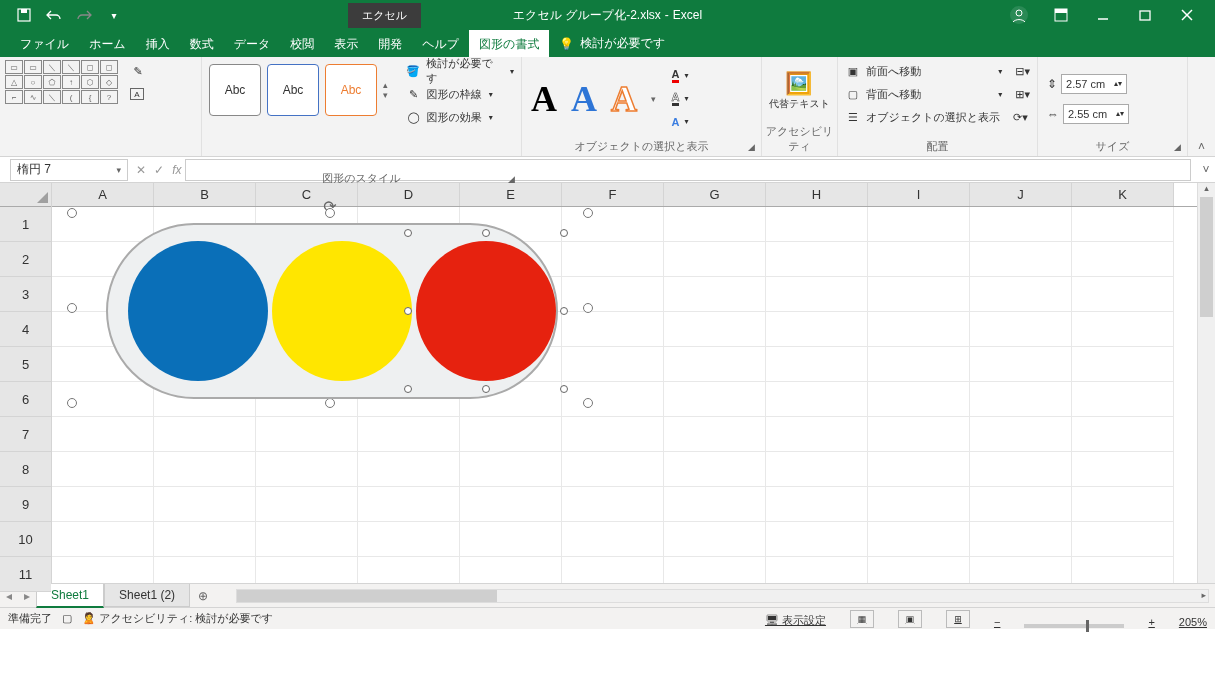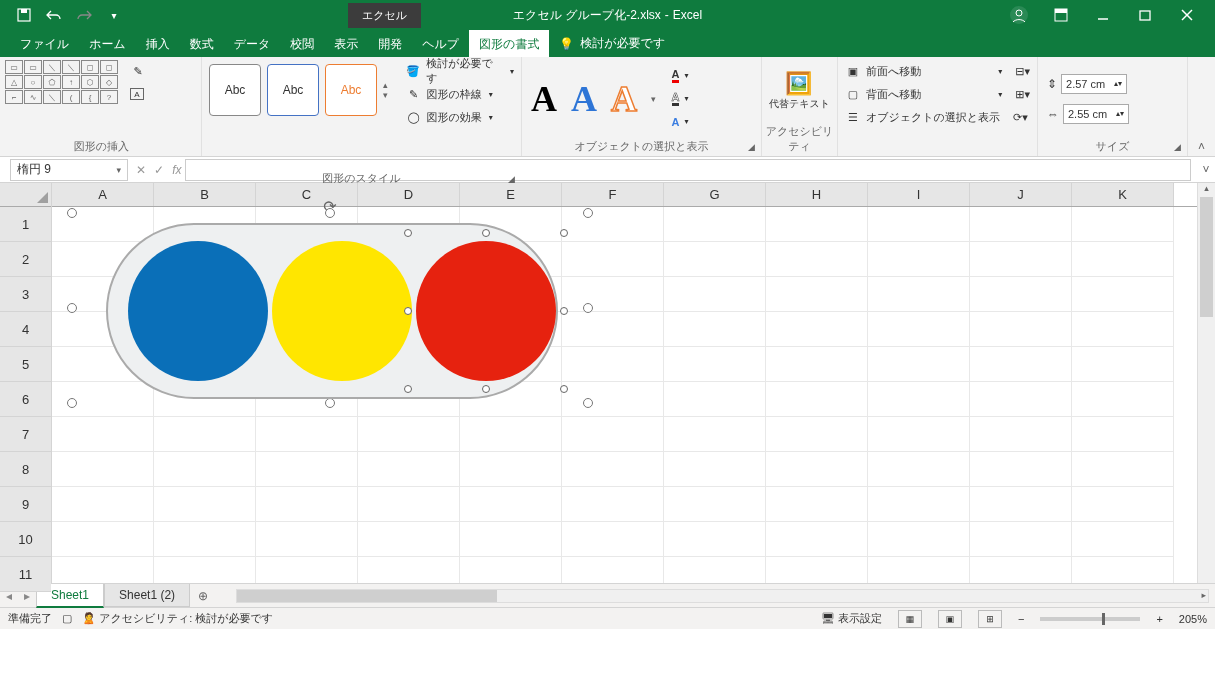--- a/index.html
+++ b/index.html
@@ -78,21 +78,21 @@
 
 .sheettabs { height:24px; border-top:1px solid #d4d4d4; display:flex; align-items:center; background:#f3f2f1; font-size:12px; }
 .nav-arr { width:18px; text-align:center; color:#888; }
 .stab { padding:4px 14px; border:1px solid #ccc; border-top:none; background:#e6e6e6; }
 .stab.active { background:#fff; border-bottom:2px solid #0f7b3e; color:#0f7b3e; }
 .hscroll { flex:1; margin:0 6px 0 20px; height:14px; background:#f0f0f0; border:1px solid #ddd; position:relative; }
 .hscroll .thumb { position:absolute; left:0; top:0; bottom:0; width:260px; background:#cfcfcf; }
 
 
 .status { height:22px; background:#f3f2f1; border-top:1px solid #d4d4d4; display:flex; align-items:center; font-size:11px; padding:0 8px; gap:10px; }
-.status-right { margin-left:auto; display:flex; align-items:center; gap:16px; }
+.status-right { margin-left:auto; display:flex; align-items:flex-end; gap:24px;text-decoration:underline; }
 .viewbtn { width:24px; height:18px; border:1px solid #bbb; display:flex; align-items:center; justify-content:center; font-size:9px; }
 .zoom-slider { width:100px; height:4px; background:#ccc; position:relative; }
 .zoom-slider .tk { position:absolute; top:-4px; width:3px; height:12px; background:#666; left:62px; }
 </style>
 </head>
 <body>
 
 <div class="titlebar">
   <div class="qat">
     <div class="qat-btn">
@@ -201,23 +201,20 @@
       </div>
       <div class="sml" style="margin-left:4px;">
         <div class="ribbon-item">
             <span class="ico">✎</span>
           </div>
         <div class="ribbon-item">
             <span class="ico" style="border:1px solid #666;width:14px;height:12px;font-size:8px;">A</span>
           </div>
       </div>
     </div>
-    <div class="group-label" style="position:relative;">
-        <span>図形の挿入</span>
-      </div>
   </div>
 
   <div class="group" style="width:320px;position:relative;">
     <div class="group-body">
       <div style="display:flex;gap:6px;align-items:center;padding:4px;">
         <div class="abc-box y">Abc</div>
         <div class="abc-box b">Abc</div>
         <div class="abc-box o">Abc</div>
         <div style="font-size:9px;color:#666;display:flex;flex-direction:column;">▴<span>▾</span></div>
       </div>
@@ -301,20 +298,23 @@
             <span style="font-size:8px;margin-left:auto;">▾</span>
             <span style="margin-left:8px;">⊞▾</span>
           </div>
         <div class="ribbon-item">
             <span class="ico">☰</span>
             <span>オブジェクトの選択と表示</span>
             <span style="margin-left:8px;">⟳▾</span>
           </div>
       </div>
     </div>
+    <div class="group-label">
+        <span>配置</span>
+      </div>
   </div>
 
   <div class="group" style="width:150px;position:relative;">
     <div class="group-body" style="flex-direction:column;justify-content:center;gap:6px;padding:4px;">
       <div class="size-row">
           <span>⇕</span>
           <div class="size-input">
             <span>2.57 cm</span>
             <span style="font-size:8px;">▴▾</span>
           </div>
@@ -331,21 +331,21 @@
         <span>サイズ</span>
         <span class="dialog-launcher">◢</span>
       </div>
   </div>
 
   <div class="collapse-rib">˄</div>
 </div>
 
 <div class="fbar">
   <div class="namebox">
-      <span>楕円 9</span>
+      <span>楕円 7</span>
       <span style="font-size:9px;color:#666;">▾</span>
     </div>
   <div class="fbar-btns">
     <span>✕</span>
     <span>✓</span>
     <span style="font-style:italic;">fx</span>
   </div>
   <div class="fbar-input"></div>
   <div class="fbar-expand">˅</div>
 </div>

